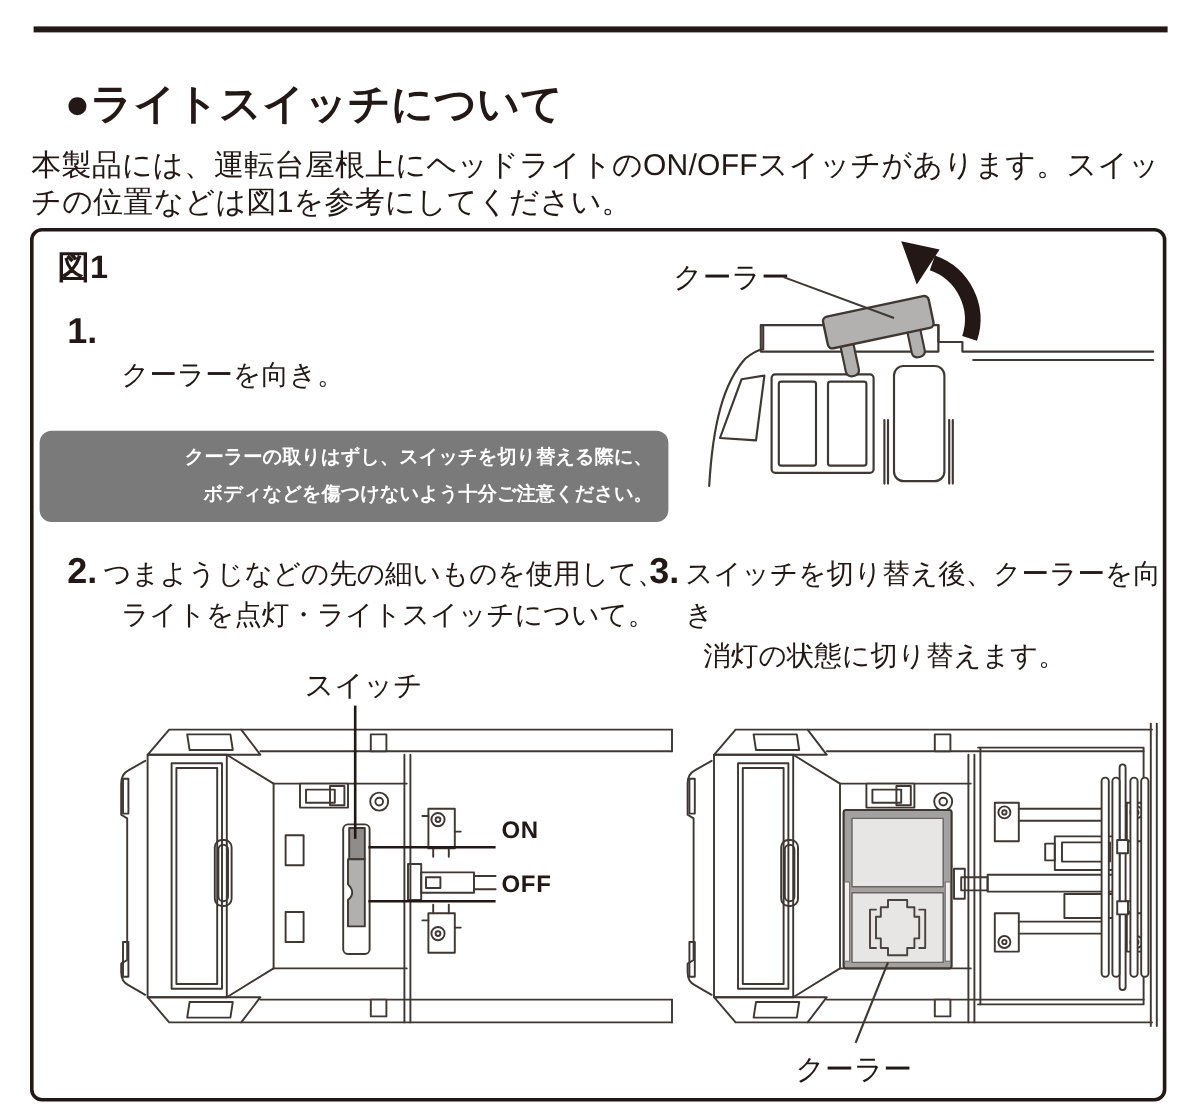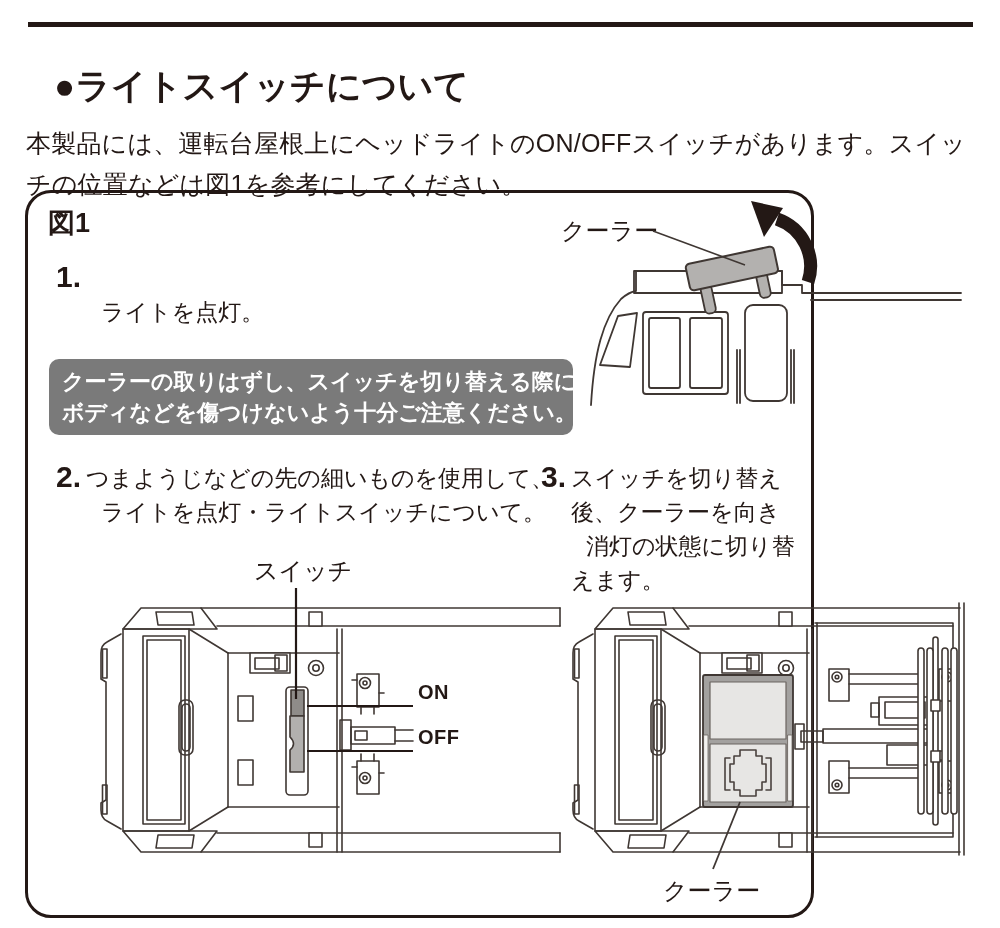--- a/index.html
+++ b/index.html
@@ -4,38 +4,39 @@
 <style>
   html,body{margin:0;padding:0;background:#ffffff;}
   body{
     width:1000px;height:928px;position:relative;overflow:hidden;
     font-family:"Liberation Sans","DejaVu Sans",sans-serif;
     color:#231815;
   }
   .abs{position:absolute;}
   .top-rule{left:28px;top:22px;width:945px;height:5px;background:#231815;}
   .title{left:40px;top:40px;font-size:35px;font-weight:bold;letter-spacing:0px;white-space:nowrap;margin-left:14px;}
-  .intro{left:26px;top:98px;width:948px;font-size:25px;line-height:41px;letter-spacing:0.2px;}
+  .intro{left:26px;top:98px;width:948px;font-size:25px;line-height:31px;letter-spacing:0.2px;}
   .figure-box{
-    left:25px;top:190px;width:789px;height:728px;
-    border:3px solid #231815;border-radius:26px;box-sizing:border-box;
+    left:25px;top:190px;width:947px;height:728px;
+    border:3px solid #231815;border-radius:10px;box-sizing:border-box;
   }
   .fig-label{left:20px;top:12px;font-size:27px;font-weight:bold;}
   .step{display:flex;align-items:flex-start;gap:5px;}
   .step-num{font-size:30px;font-weight:bold;line-height:32px;}
   .step-text{font-size:23px;line-height:34px;}
   .step-text .l2{padding-left:15px;}
   .step-1{left:28px;top:68px;}
   .step-2{left:28px;top:268px;}
   .step-3{left:513px;top:268px;}
   .warning{
-    left:21px;top:166px;width:524px;box-sizing:border-box;
+    left:5px;top:166px;width:524px;box-sizing:border-box;
     background:#7a7a7a;color:#ffffff;border-radius:10px;
-    padding:7px 13px;font-size:22px;font-weight:bold;line-height:31px;
+    padding:7px 13px;font-size:16px;font-weight:bold;line-height:31px;
     white-space:nowrap;
+    text-align:right;
   }
   .pointer-label{font-size:24px;font-weight:400;white-space:nowrap;}
   .lbl-cooler-top{left:533px;top:22px;}
   .lbl-switch{left:226px;top:362px;}
   .lbl-cooler-bottom{left:635px;top:682px;}
   .onoff{font-size:20px;font-weight:bold;letter-spacing:0.5px;}
   .lbl-on{left:390px;top:488px;}
   .lbl-off{left:390px;top:533px;}
   svg.diag{position:absolute;overflow:visible;}
 </style>
@@ -49,21 +50,21 @@
 <p class="abs intro">本製品には、運転台屋根上にヘッドライトのON/OFFスイッチがあります。スイッチの位置などは図1を参考にしてください。</p>
 
 <div class="abs figure-box">
 
   <div class="abs fig-label">図1</div>
 
   <div class="abs step step-1">
     <span class="step-num">1.</span>
     <span class="step-text">
       <br>
-      <span class="l2">ライトを点灯。</span>
+      <span class="l2">クーラーを向き。</span>
     </span>
   </div>
 
   <div class="abs warning">
     <span>クーラーの取りはずし、スイッチを切り替える際に、</span><br>
     <span>ボディなどを傷つけないよう十分ご注意ください。</span>
   </div>
 
   <div class="abs pointer-label lbl-cooler-top">クーラー</div>
   <svg class="diag" style="left:530px;top:8px;width:420px;height:250px" viewBox="555 198 420 250">

